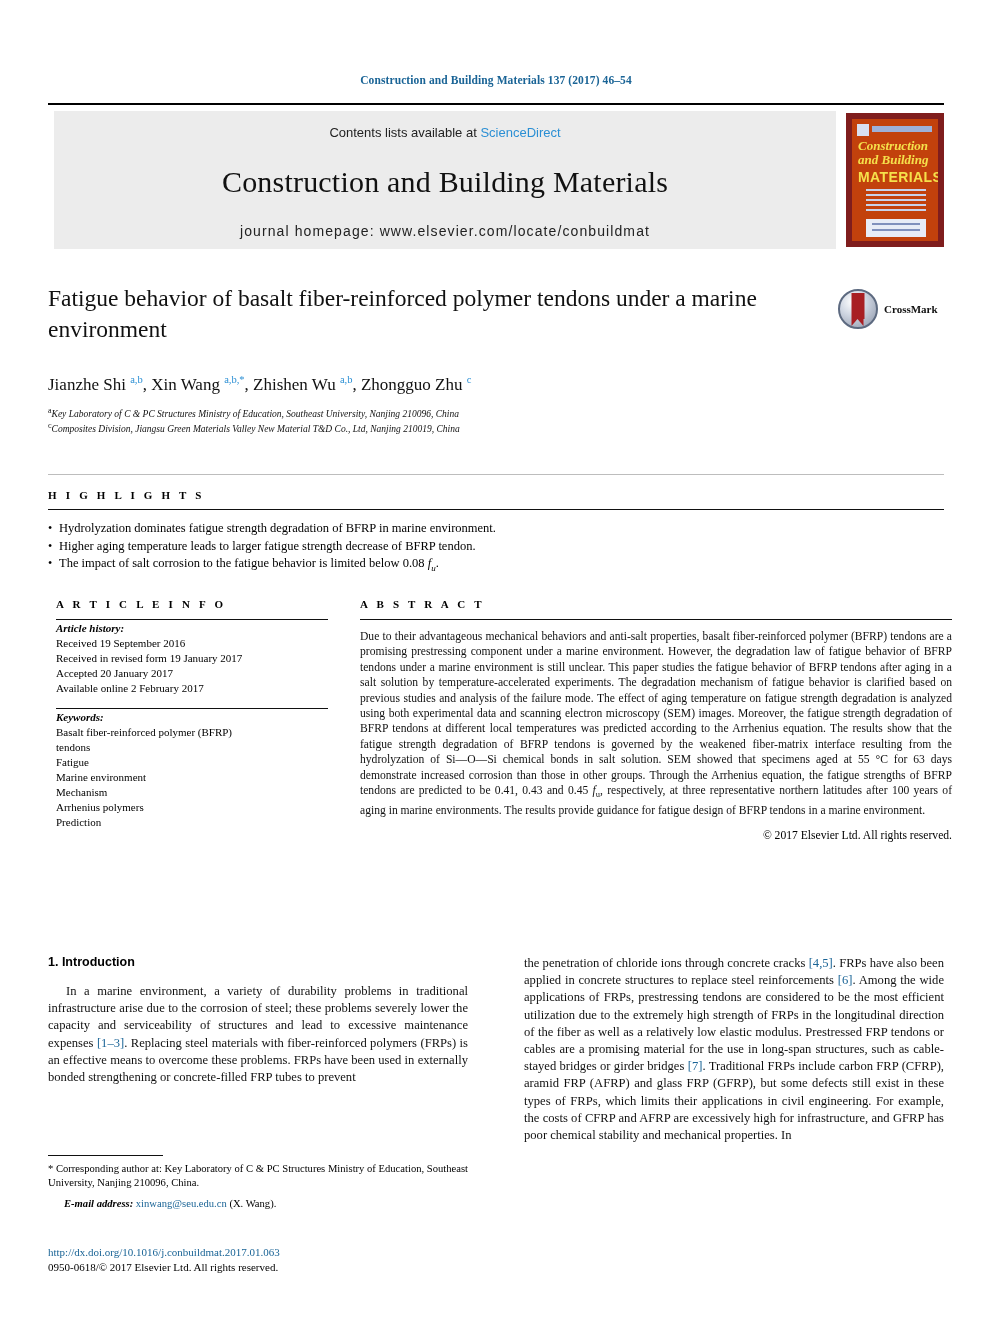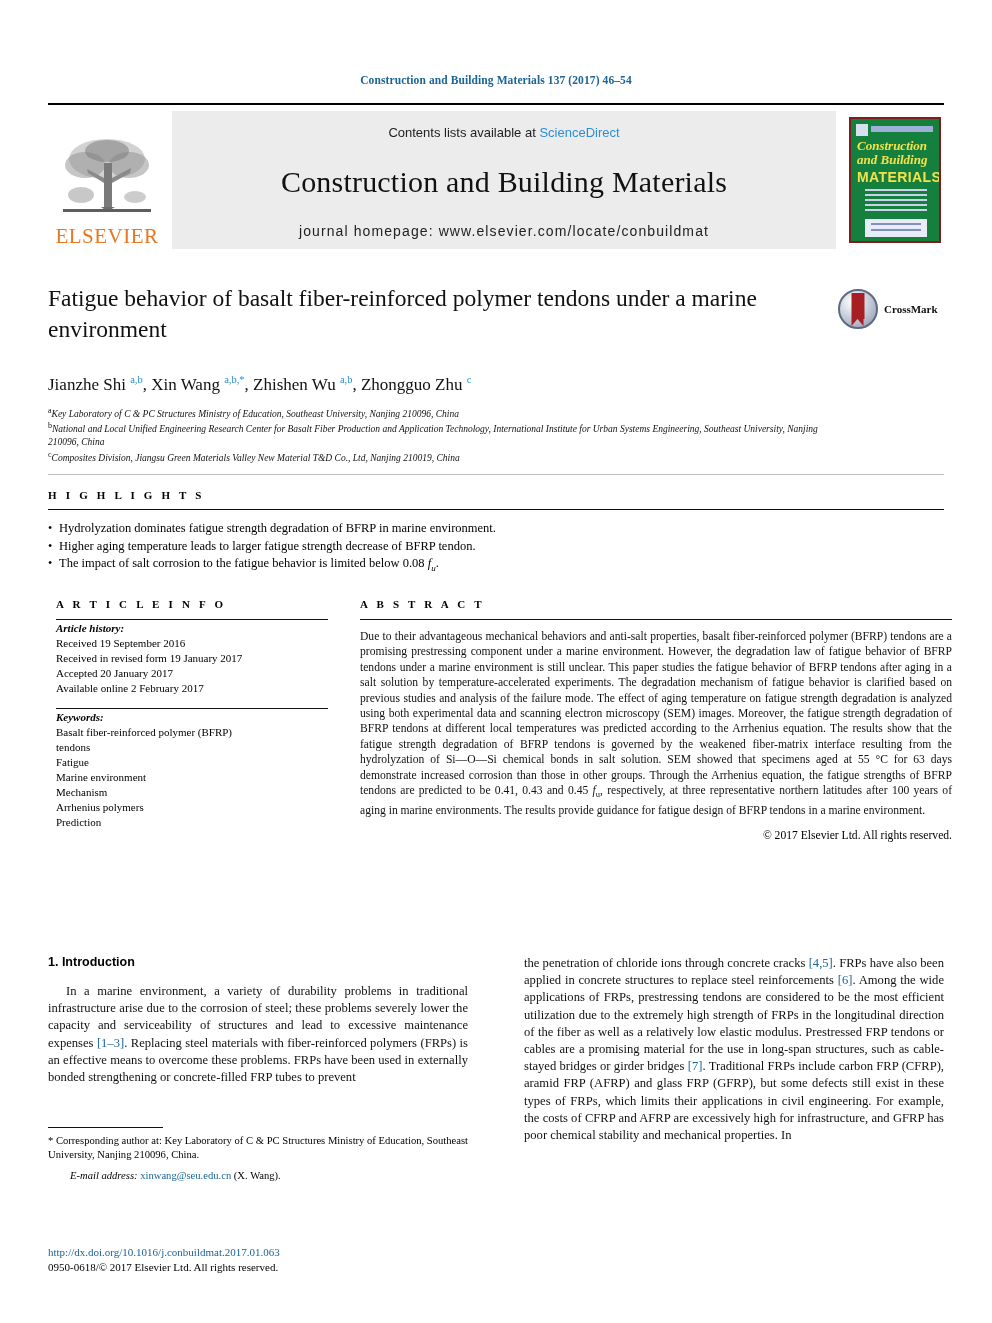--- a/index.html
+++ b/index.html
@@ -96,22 +96,22 @@
   .cover-block {
     flex: 0 0 98px;
     width: 98px;
     display: flex;
     align-items: center;
     justify-content: center;
   }
   .cover {
     width: 88px;
     height: 122px;
-    border: 2px solid #7f1d1d;
-    background: #15803d;
+    border: 6px solid #7f1d1d;
+    background: #c2410c;
     position: relative;
     overflow: hidden;
   }
   .cover .cov-topbar {
     position: absolute; top: 7px; left: 20px; right: 6px; height: 6px;
     background: #9db0d8;
   }
   .cover .cov-logo {
     position: absolute; top: 5px; left: 5px; width: 12px; height: 12px;
     background: #d8e0f0;
@@ -320,41 +320,41 @@
     margin: 0;
     text-indent: 18px;
     color: #111;
   }
   .para.noindent { text-indent: 0; }
   .ref { color: #1a6496; }
 
   
   .footnote {
     position: absolute;
-    top: 1127px;
+    top: 1155px;
     left: 48px;
     width: 420px;
   }
   .fn-rule {
     border-top: 1px solid #111;
     width: 115px;
     margin-bottom: 6px;
   }
   .fn-text {
     font-size: 10.6px;
     line-height: 14.4px;
     text-align: justify;
   }
   .fn-email {
     margin-top: 6px;
     font-size: 10.6px;
     line-height: 14.4px;
     text-indent: 16px;
   }
-  .fn-email .lbl { font-style: italic; font-weight: normal; margin-left: 6px; }
+  .fn-email .lbl { font-style: italic; font-weight: bold; }
   .fn-email a, .fn-email .mail { color: #1a6496; text-decoration: none; }
 
   .imprint {
     position: absolute;
     top: 1245px;
     left: 48px;
     width: 420px;
     font-size: 11px;
     line-height: 15px;
   }
@@ -362,38 +362,20 @@
 </style>
 </head>
 <body>
 
 <div class="page">
 
   <div class="running-head">Construction and Building Materials 137 (2017) 46–54</div>
 
   <div class="masthead">
 
-    <div class="elsevier-block">
-      <svg class="tree-svg" width="100" height="92" viewBox="0 0 100 92">
-        <g fill="#6b6b6b">
-          <ellipse cx="50" cy="26" rx="38" ry="20" fill="#9b9b9b" opacity="0.45"></ellipse>
-          <ellipse cx="28" cy="32" rx="20" ry="13" fill="#8d8d8d" opacity="0.5"></ellipse>
-          <ellipse cx="72" cy="32" rx="20" ry="13" fill="#8d8d8d" opacity="0.5"></ellipse>
-          <ellipse cx="50" cy="18" rx="22" ry="11" fill="#7d7d7d" opacity="0.55"></ellipse>
-          <path d="M47 30 L47 74 L55 74 L55 30 Z" fill="#7a7a7a"></path>
-          <path d="M47 45 L30 36 L31 40 L47 50 Z" fill="#8a8a8a"></path>
-          <path d="M55 45 L74 35 L73 40 L55 50 Z" fill="#8a8a8a"></path>
-          <path d="M44 74 q6 6 14 0 z" fill="#6e6e6e"></path>
-          <ellipse cx="24" cy="62" rx="13" ry="8" fill="#9a9a9a" opacity="0.55"></ellipse>
-          <ellipse cx="78" cy="64" rx="11" ry="6" fill="#9a9a9a" opacity="0.5"></ellipse>
-          <rect x="6" y="76" width="88" height="3" fill="#5e5e5e"></rect>
-        </g>
-      </svg>
-      <div class="elsevier-word">ELSEVIER</div>
-    </div>
 
     <div class="center-band">
       <div class="contents-line">
         <span>Contents lists available at </span><span class="sd">ScienceDirect</span>
       </div>
       <div class="journal-title">Construction and Building Materials</div>
       <div class="homepage-line">journal homepage: www.elsevier.com/locate/conbuildmat</div>
     </div>
 
     <div class="cover-block">
@@ -416,21 +398,20 @@
           </div>
       </div>
     </div>
   </div>
 
   <div class="title-block">
     <h1 class="paper-title">Fatigue behavior of basalt fiber-reinforced polymer tendons under a marine environment</h1>
     <div class="authors">Jianzhe Shi <sup>a,b</sup>, Xin Wang <sup>a,b,*</sup>, Zhishen Wu <sup>a,b</sup>, Zhongguo Zhu <sup>c</sup></div>
     <div class="affils">
         <div><sup>a</sup>Key Laboratory of C &amp; PC Structures Ministry of Education, Southeast University, Nanjing 210096, China</div>
-        <div><sup>b</sup>National and Local Unified Engineering Research Center for Basalt Fiber Production and Application Technology, International Institute for Urban Systems Engineering, Southeast University, Nanjing 210096, China</div>
         <div><sup>c</sup>Composites Division, Jiangsu Green Materials Valley New Material T&amp;D Co., Ltd, Nanjing 210019, China</div>
       </div>
   </div>
 
   <div class="crossmark">
     <div class="cm-badge">
         <div class="ribbon"></div>
       </div>
     <div class="cm-label">CrossMark</div>
   </div>

